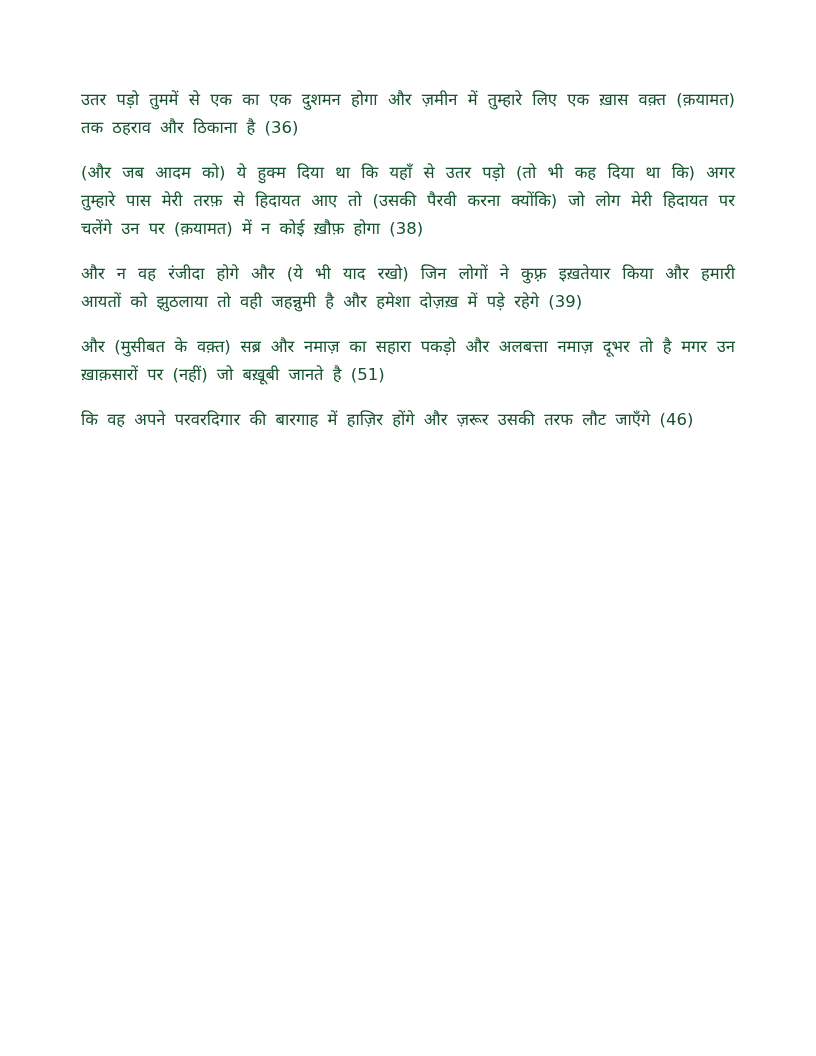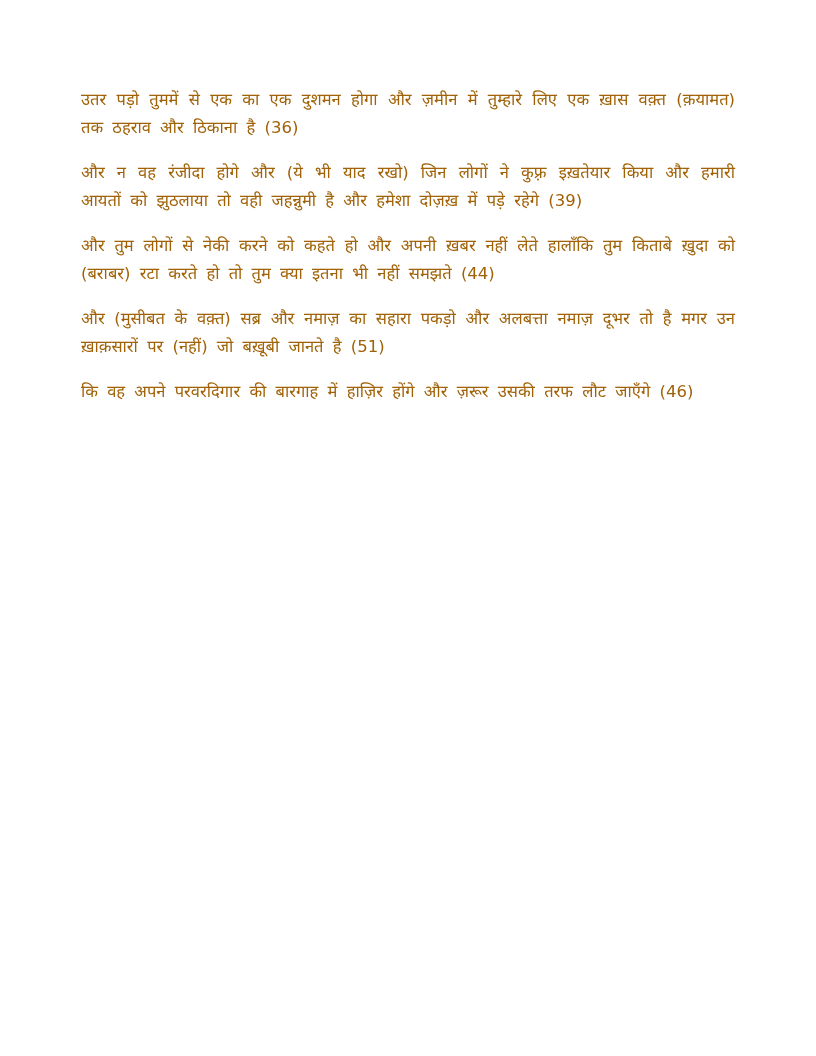--- a/index.html
+++ b/index.html
@@ -22,30 +22,30 @@
     width: 654px;
     color: #000000;
   }
   .content p {
     margin: 0 0 17px 0;
     font-size: 16.5px;
     line-height: 28px;
     text-align: justify;
     text-justify: inter-word;
     word-spacing: 4px;
-    color: #a16207;
+    color: #14532d;
   }
   .content p:last-child {
     margin-bottom: 0;
   }
 </style>
 </head>
 <body>
 
 <div class="page">
   <div class="content">
       <p>उतर पड़ो तुममें से एक का एक दुशमन होगा और ज़मीन में तुम्हारे लिए एक ख़ास वक़्त (क़यामत) तक ठहराव और ठिकाना है (36)</p>
+      <p>(और जब आदम को) ये हुक्म दिया था कि यहाँ से उतर पड़ो (तो भी कह दिया था कि) अगर तुम्हारे पास मेरी तरफ़ से हिदायत आए तो (उसकी पैरवी करना क्योंकि) जो लोग मेरी हिदायत पर चलेंगे उन पर (क़यामत) में न कोई ख़ौफ़ होगा (38)</p>
       <p>और न वह रंजीदा होगे और (ये भी याद रखो) जिन लोगों ने कुफ़्र इख़तेयार किया और हमारी आयतों को झुठलाया तो वही जहन्नुमी है और हमेशा दोज़ख़ में पड़े रहेगे (39)</p>
-      <p>और तुम लोगों से नेकी करने को कहते हो और अपनी ख़बर नहीं लेते हालाँकि तुम किताबे ख़ुदा को (बराबर) रटा करते हो तो तुम क्या इतना भी नहीं समझते (44)</p>
       <p>और (मुसीबत के वक़्त) सब्र और नमाज़ का सहारा पकड़ो और अलबत्ता नमाज़ दूभर तो है मगर उन ख़ाक़सारों पर (नहीं) जो बख़ूबी जानते है (51)</p>
       <p>कि वह अपने परवरदिगार की बारगाह में हाज़िर होंगे और ज़रूर उसकी तरफ लौट जाएँगे (46)</p>
     </div>
 </div>
 
 </body></html>

